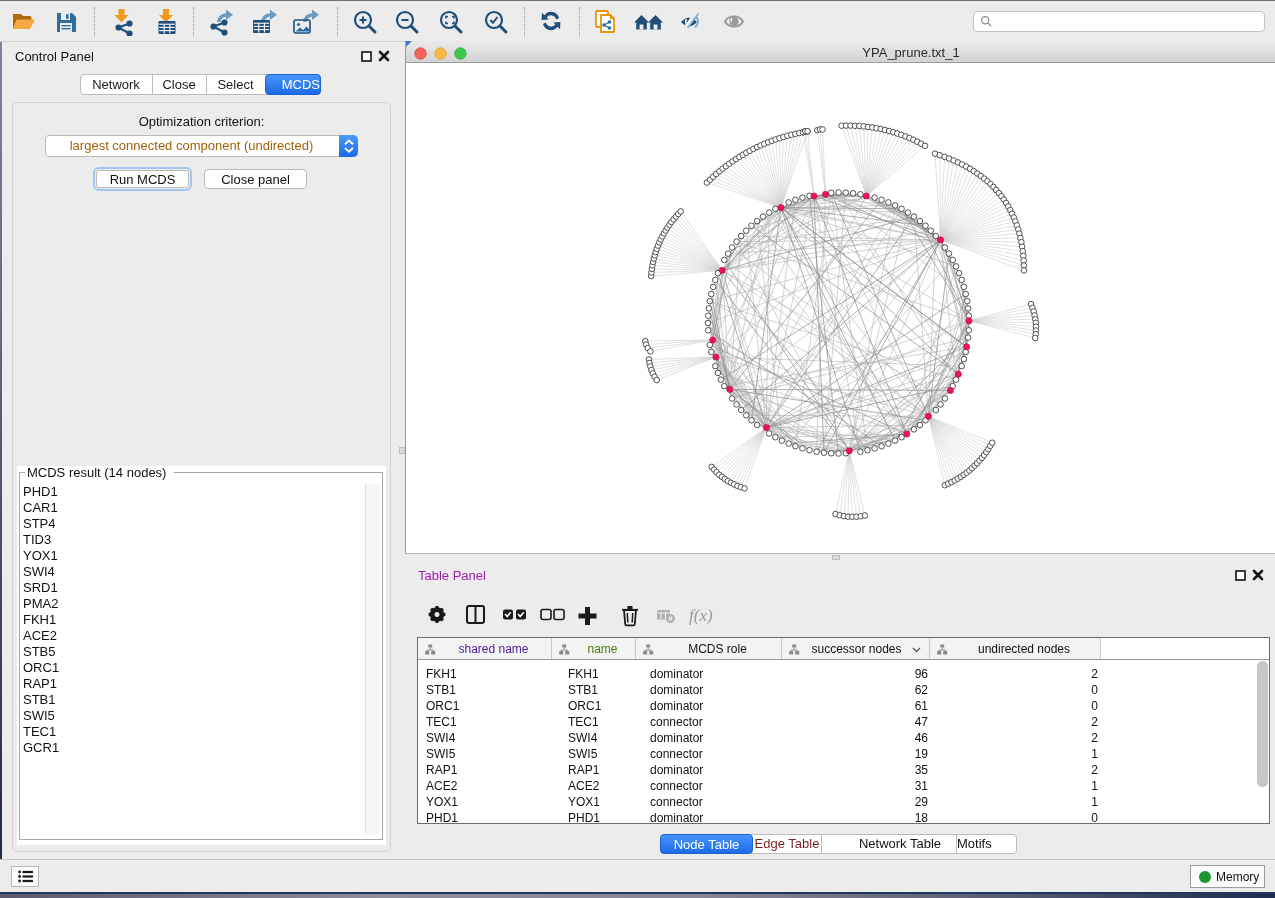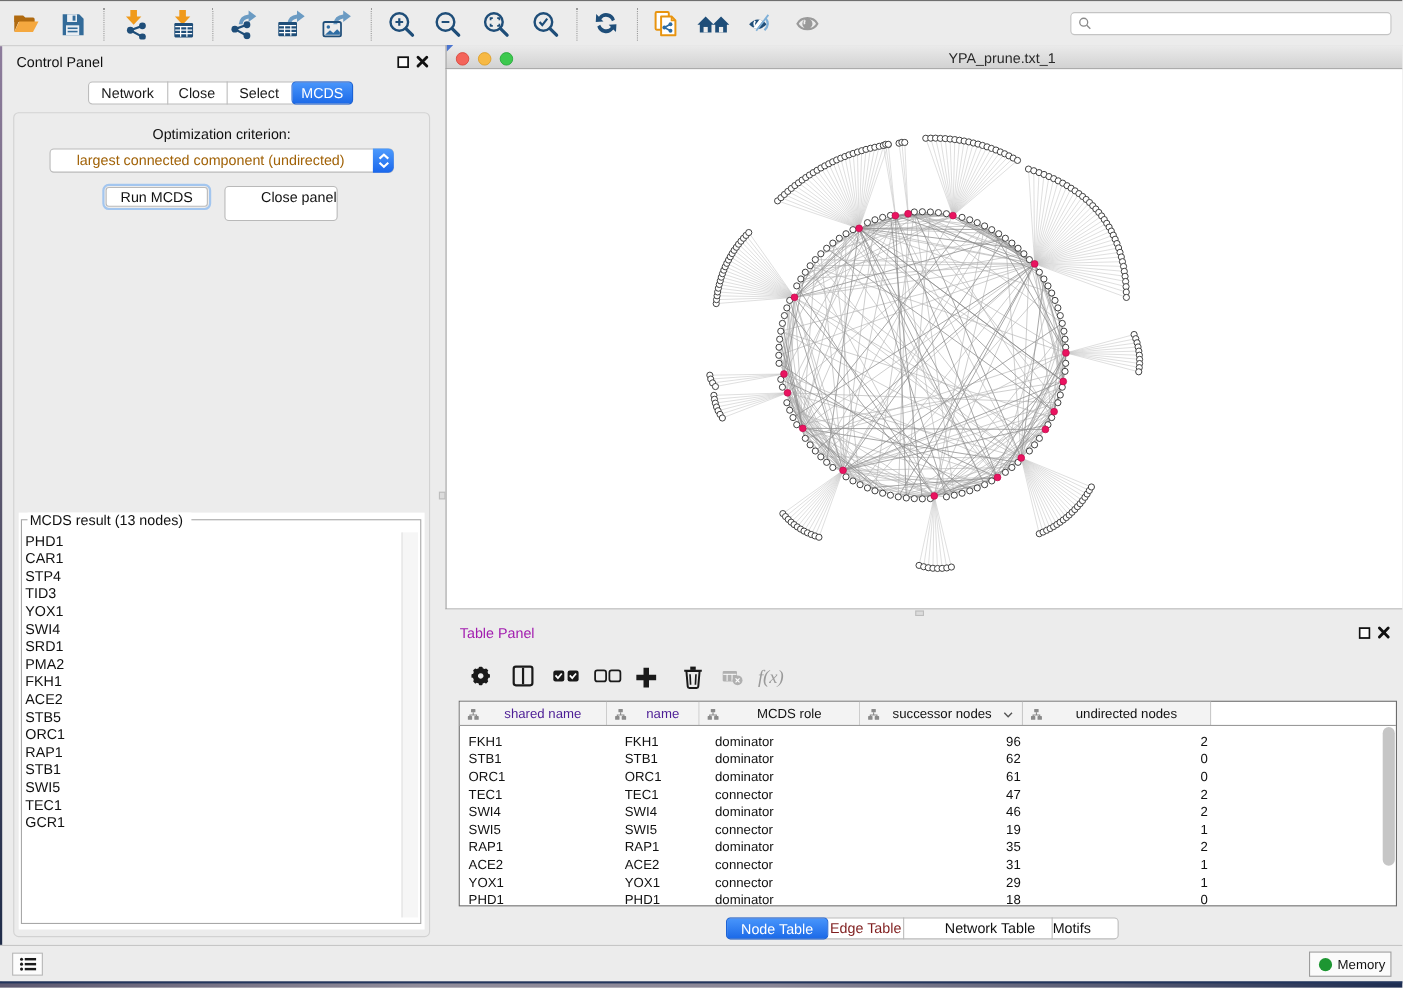--- a/index.html
+++ b/index.html
@@ -151,35 +151,35 @@
   </svg>
 <div class="abs" style="left:12px;top:102px;width:379px;height:750px;border:1px solid #d2d2d2;border-radius:5px;background:#ececec"></div>
 <div class="abs" style="left:80px;top:74px;width:241px;height:21px;background:#fff;border:1px solid #bcbcbc;border-radius:4px"></div>
 <div class="abs" style="left:152px;top:74px;width:1px;height:21px;background:#bcbcbc"></div>
 <div class="abs" style="left:206px;top:74px;width:1px;height:21px;background:#bcbcbc"></div>
 <div class="abs" style="left:80px;top:74px;width:241px;height:21px;font-size:13px;color:#1a1a1a">
   <span style="position:absolute;left:0;width:72px;text-align:center;line-height:21px">Network</span>
   <span style="position:absolute;left:72px;width:54px;text-align:center;line-height:21px">Close</span>
   <span style="position:absolute;left:126px;width:59px;text-align:center;line-height:21px">Select</span>
 </div>
-<div class="abs" style="left:265px;top:74px;width:56px;height:21px;background:linear-gradient(#4895fb,#1c6ae8);border:1px solid #1c63d6;border-radius:4px;color:#fff;font-size:13px;text-align:center;line-height:20px">MCDS</div>
+<div class="abs" style="left:265px;top:74px;width:56px;height:21px;background:linear-gradient(#4895fb,#1c6ae8);border:1px solid #1c63d6;border-radius:4px;color:#fff;font-size:13px;text-align:right;line-height:20px">MCDS</div>
 <div class="abs" style="left:12px;top:114px;width:379px;text-align:center;font-size:13px;color:#111">Optimization criterion:</div>
 <div class="abs" style="left:45px;top:135px;width:313px;height:22px;background:#fff;border:1px solid #b9b9b9;border-radius:4px"></div>
 <div class="abs" style="left:45px;top:135px;width:293px;height:22px;font-size:13px;color:#a16207;text-align:center;line-height:21px">largest connected component (undirected)</div>
 <div class="abs" style="left:339px;top:135px;width:19px;height:22px;background:linear-gradient(#4d9bfd,#1a67ec);border-radius:0 5px 5px 0">
 <svg width="20" height="22" viewBox="0 0 20 22">
       <path d="M6 9.2 L10 5.6 L14 9.2" stroke="#fff" stroke-width="1.9" fill="none"></path>
       <path d="M6 13 L10 16.6 L14 13" stroke="#fff" stroke-width="1.9" fill="none"></path>
     </svg></div>
 <div class="abs" style="left:93px;top:167px;width:99px;height:24px;border:2px solid #a3c6ef;border-radius:6px"></div>
 <div class="abs" style="left:96px;top:170px;width:93px;height:18px;background:#fff;border:1px solid #b9b9b9;border-radius:3px;font-size:13px;text-align:center;line-height:17px;color:#111">Run MCDS</div>
-<div class="abs" style="left:204px;top:169px;width:103px;height:32px;background:#fff;border:1px solid #b9b9b9;border-radius:4px;font-size:13px;text-align:right;line-height:19px;color:#111">Close panel</div>
+<div class="abs" style="left:204px;top:169px;width:103px;height:20px;background:#fff;border:1px solid #b9b9b9;border-radius:4px;font-size:13px;text-align:center;line-height:19px;color:#111">Close panel</div>
 <div class="abs" style="left:17px;top:466px;width:369px;height:379px;background:#fff"></div>
 <div class="abs" style="left:19px;top:472px;width:364px;height:368px;border:1px solid #a8a8a8"></div>
-<div class="abs" style="left:25px;top:466px;width:149px;height:13px;background:#fff;font-size:13px;color:#111;line-height:13px;padding-left:2px">MCDS result (13 nodes)</div>
+<div class="abs" style="left:25px;top:466px;width:149px;height:13px;background:#fff;font-size:13px;color:#111;line-height:13px;padding-left:2px">MCDS result (14 nodes)</div>
 <div class="abs" style="left:365px;top:484px;width:15px;height:350px;background:#f6f6f6;border-left:1px solid #e0e0e0"></div>
 <div class="abs" style="left:23px;top:484px;font-size:13px;color:#111;line-height:16px">PHD1<br>CAR1<br>STP4<br>TID3<br>YOX1<br>SWI4<br>SRD1<br>PMA2<br>FKH1<br>ACE2<br>STB5<br>ORC1<br>RAP1<br>STB1<br>SWI5<br>TEC1<br>GCR1</div>
 
 <div class="abs" style="left:399px;top:447px;width:6px;height:7px;background:#dcdcdc;border:1px solid #bdbdbd"></div>
 <div class="abs" style="left:832px;top:555px;width:8px;height:5px;background:#dcdcdc;border:1px solid #bdbdbd"></div>
 
 <div class="abs" style="left:405px;top:41px;width:870px;height:22px;background:linear-gradient(#ebebeb,#d2d2d2);border-left:1px solid #9c9c9c;border-bottom:1px solid #9c9c9c">
 <svg class="abs" style="left:0;top:0" width="6" height="6">
       <path d="M0 0 h6 L0 6z" fill="#4a74cf"></path>
     </svg>
@@ -539,21 +539,21 @@
     <svg width="11" height="11" viewBox="0 0 11 11" style="position:absolute;left:7px;top:6px">
       <g fill="#8a8a8a">
         <rect x="3.2" y="0.5" width="4" height="3" rx="0.5"></rect>
         <rect x="0.2" y="7" width="4" height="3.4" rx="0.5"></rect>
         <rect x="6.2" y="7" width="4" height="3.4" rx="0.5"></rect>
         <path d="M5.2 3.5 v2 M2.2 7 v-1 h6 v1" stroke="#8a8a8a" fill="none"></path>
       </g>
     </svg>
     <span style="position:absolute;left:22px;right:4px;text-align:center;top:4px">shared name</span>
   </div>
-<div class="abs" style="left:552px;top:638px;width:84px;height:22px;background:#f3f3f3;border-right:1px solid #c9c9c9;font-size:12px;color:#4c1d95">
+<div class="abs" style="left:552px;top:638px;width:84px;height:22px;background:#f3f3f3;border-right:1px solid #c9c9c9;font-size:12px;color:#4d7c0f">
     <svg width="11" height="11" viewBox="0 0 11 11" style="position:absolute;left:7px;top:6px">
       <g fill="#8a8a8a">
         <rect x="3.2" y="0.5" width="4" height="3" rx="0.5"></rect>
         <rect x="0.2" y="7" width="4" height="3.4" rx="0.5"></rect>
         <rect x="6.2" y="7" width="4" height="3.4" rx="0.5"></rect>
         <path d="M5.2 3.5 v2 M2.2 7 v-1 h6 v1" stroke="#8a8a8a" fill="none"></path>
       </g>
     </svg>
     <span style="position:absolute;left:22px;right:4px;text-align:center;top:4px">name</span>
   </div>

